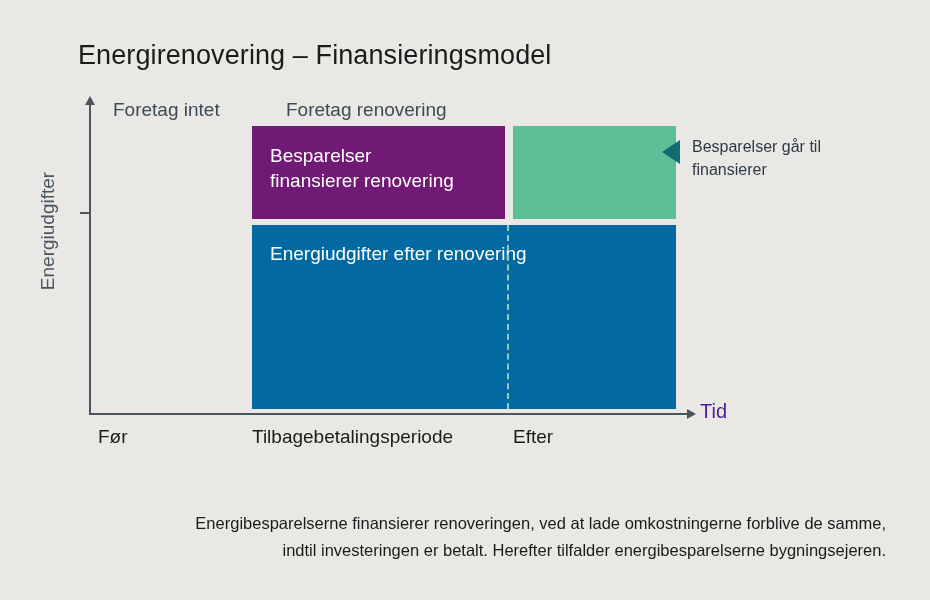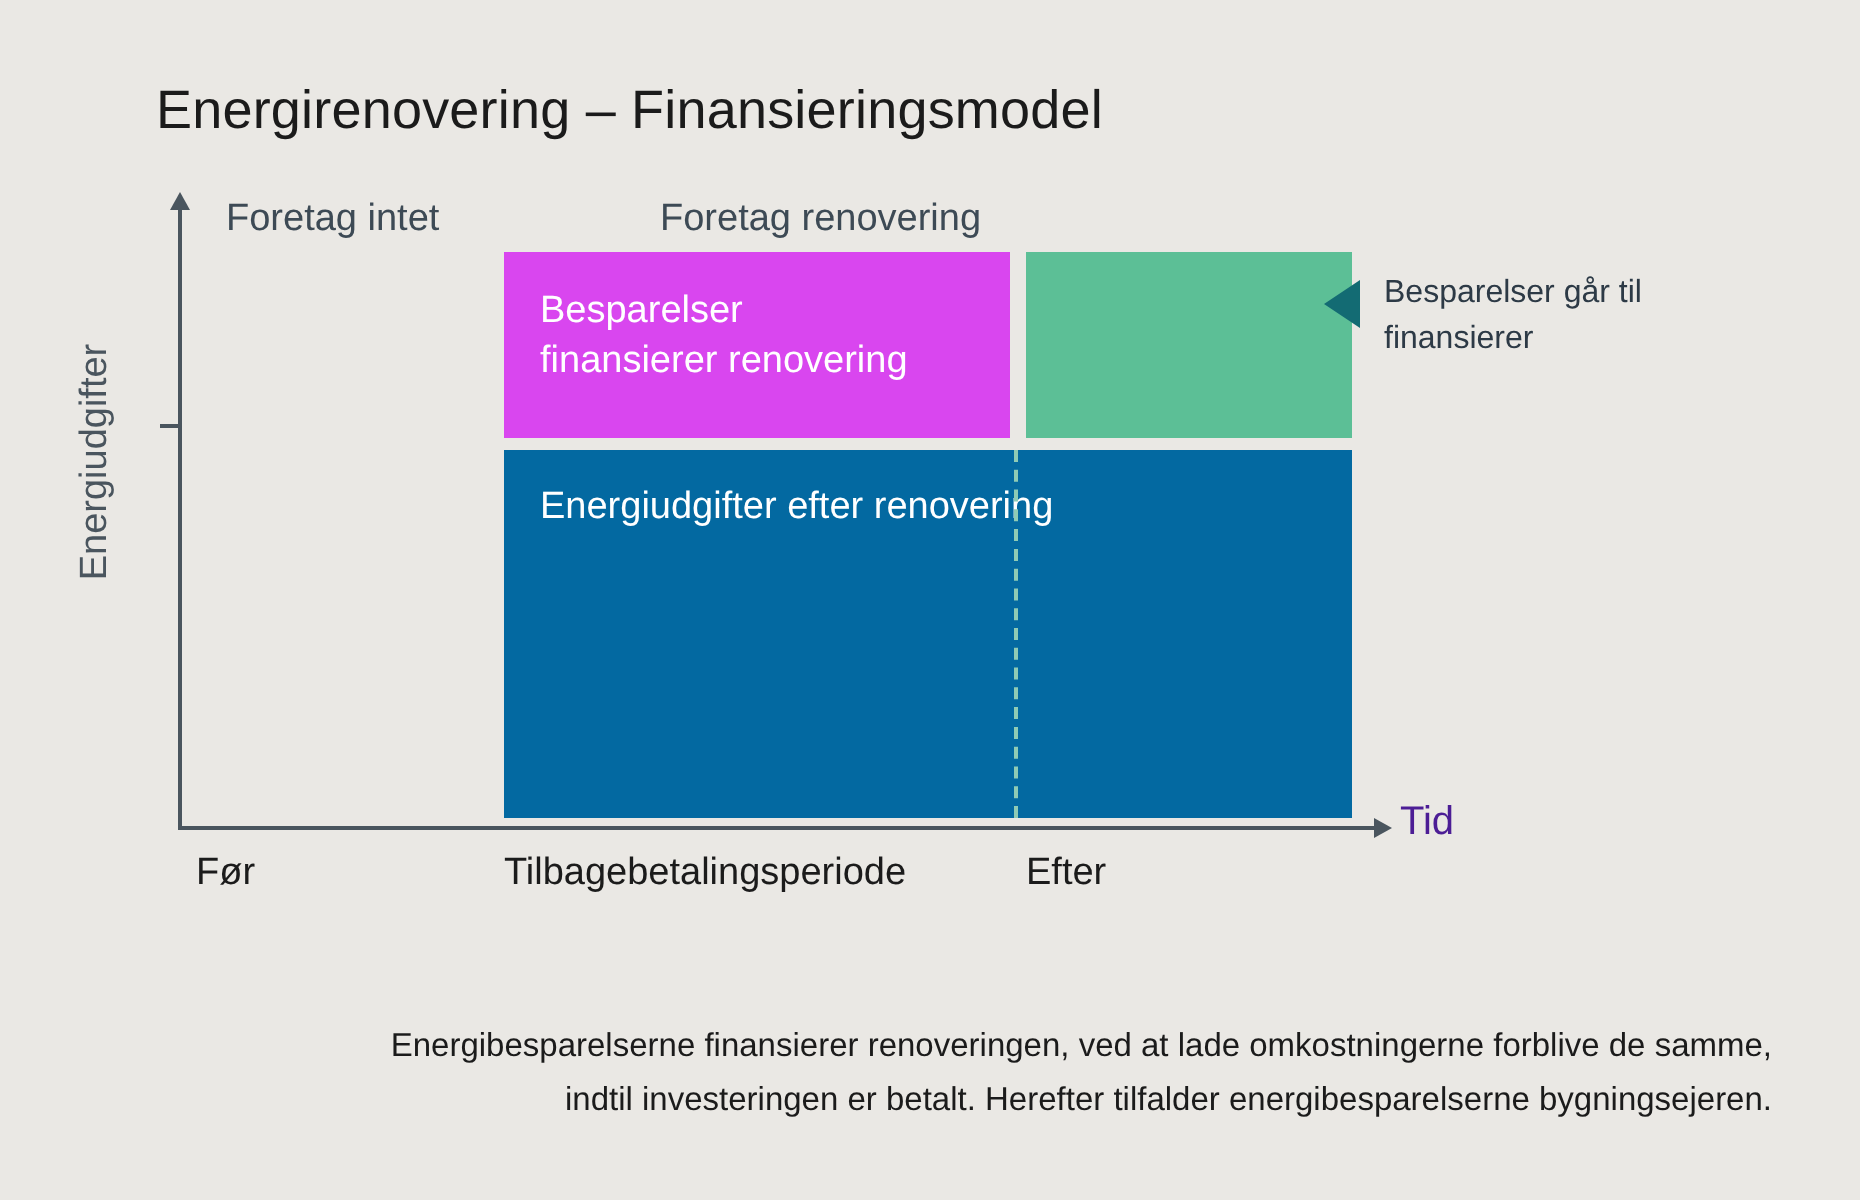--- a/index.html
+++ b/index.html
@@ -111,21 +111,21 @@
   }
 
   
   .col-head {
     position: absolute;
     font-size: 19px;
     color: #3d4a55;
     white-space: nowrap;
   }
   .col-head-intet   { left: 113px; top: 99px; }
-  .col-head-renov   { left: 286px; top: 99px; margin-left: 44px; }
+  .col-head-renov   { left: 286px; top: 99px; }
 
   
   .block {
     position: absolute;
     box-sizing: border-box;
     color: #ffffff;
     font-size: 19px;
     line-height: 1.32;
   }
 
@@ -136,21 +136,21 @@
     height: 286px;
     background: #070a33;
     padding: 20px 0 0 23px;
   }
 
   .block-savings {
     left: 252px;
     top: 126px;
     width: 253px;
     height: 93px;
-    background: #d946ef;
+    background: #701a75;
     padding: 17px 0 0 18px;
   }
 
   .block-owner {
     left: 513px;
     top: 126px;
     width: 163px;
     height: 93px;
     background: #5cbf96;
   }

